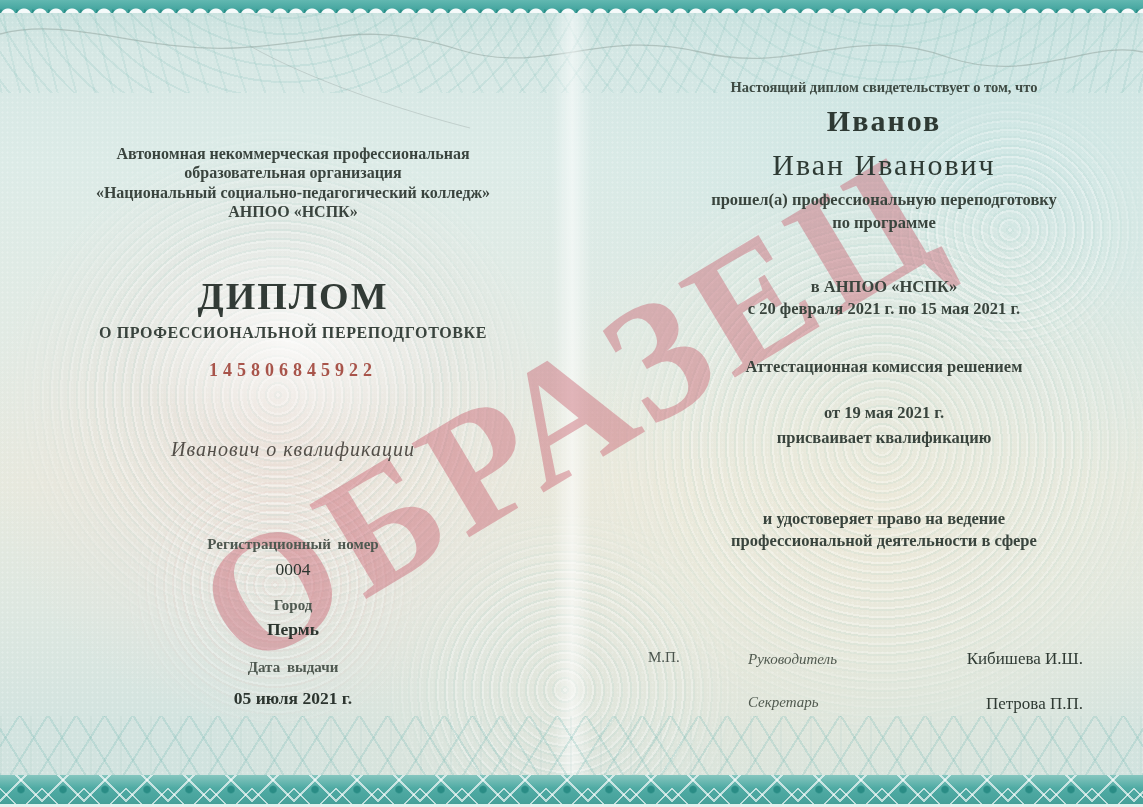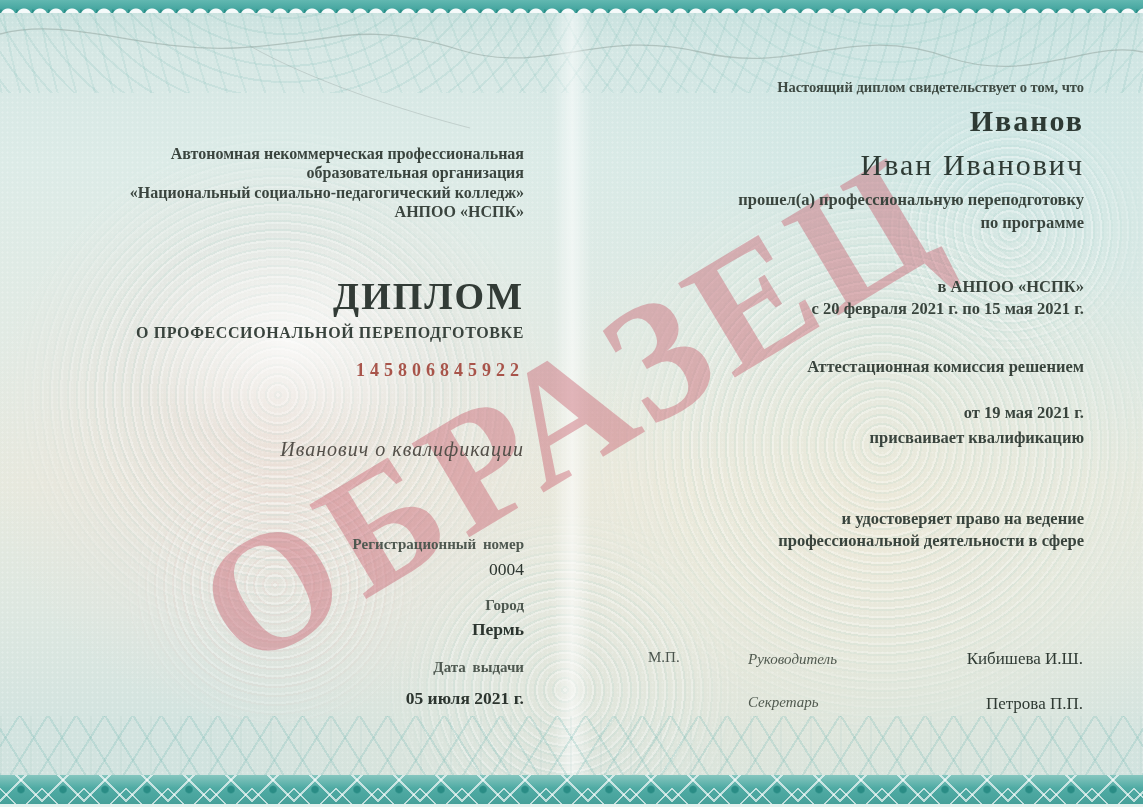--- a/index.html
+++ b/index.html
@@ -56,21 +56,21 @@
     background-size:42px 29px,42px 29px,42px 29px,100% 100%;}
   .bottom-edge{position:absolute;left:0;right:0;top:804px;height:3px;background:#e7f1ee;}
 
   .watermark{position:absolute;left:150px;top:300px;width:840px;height:220px;
     line-height:220px;text-align:center;font-weight:bold;font-size:168px;letter-spacing:8px;
     color:rgba(198,82,100,0.40);transform:rotate(-31deg);white-space:nowrap;user-select:none;}
 
   .abs{position:absolute;}
   .left-page{position:absolute;left:30px;top:0;width:494px;height:712px;text-align:center;}
   .right-page{position:absolute;left:652px;top:0;width:432px;height:807px;text-align:center;}
-  .left-page > div, .right-page > div{position:absolute;left:0;width:100%;text-align:right;}
+  .left-page > div, .right-page > div{position:absolute;left:16px;width:100%;}
 
   .org-block{top:144px;font-size:16px;font-weight:600;line-height:19.3px;color:#3a443e;}
   .title{top:274px;font-size:38px;font-weight:600;letter-spacing:2px;color:#323b36;}
   .subtitle{top:324px;font-size:16px;font-weight:600;letter-spacing:.6px;color:#39433d;}
   .serial{top:360px;font-size:18px;font-weight:bold;letter-spacing:5px;color:#a8544a;}
   .doc-type{top:438px;font-size:20px;font-style:italic;font-weight:500;color:#534f49;letter-spacing:1px;}
   .field-label{font-size:15px;font-weight:600;color:#4e5850;word-spacing:3px;}
   .field-value{font-size:17.5px;font-weight:600;color:#2c352f;}
   .lbl-reg{top:536px;}  .val-reg{top:559px;font-weight:500;}
   .lbl-city{top:597px;} .val-city{top:619px;}

